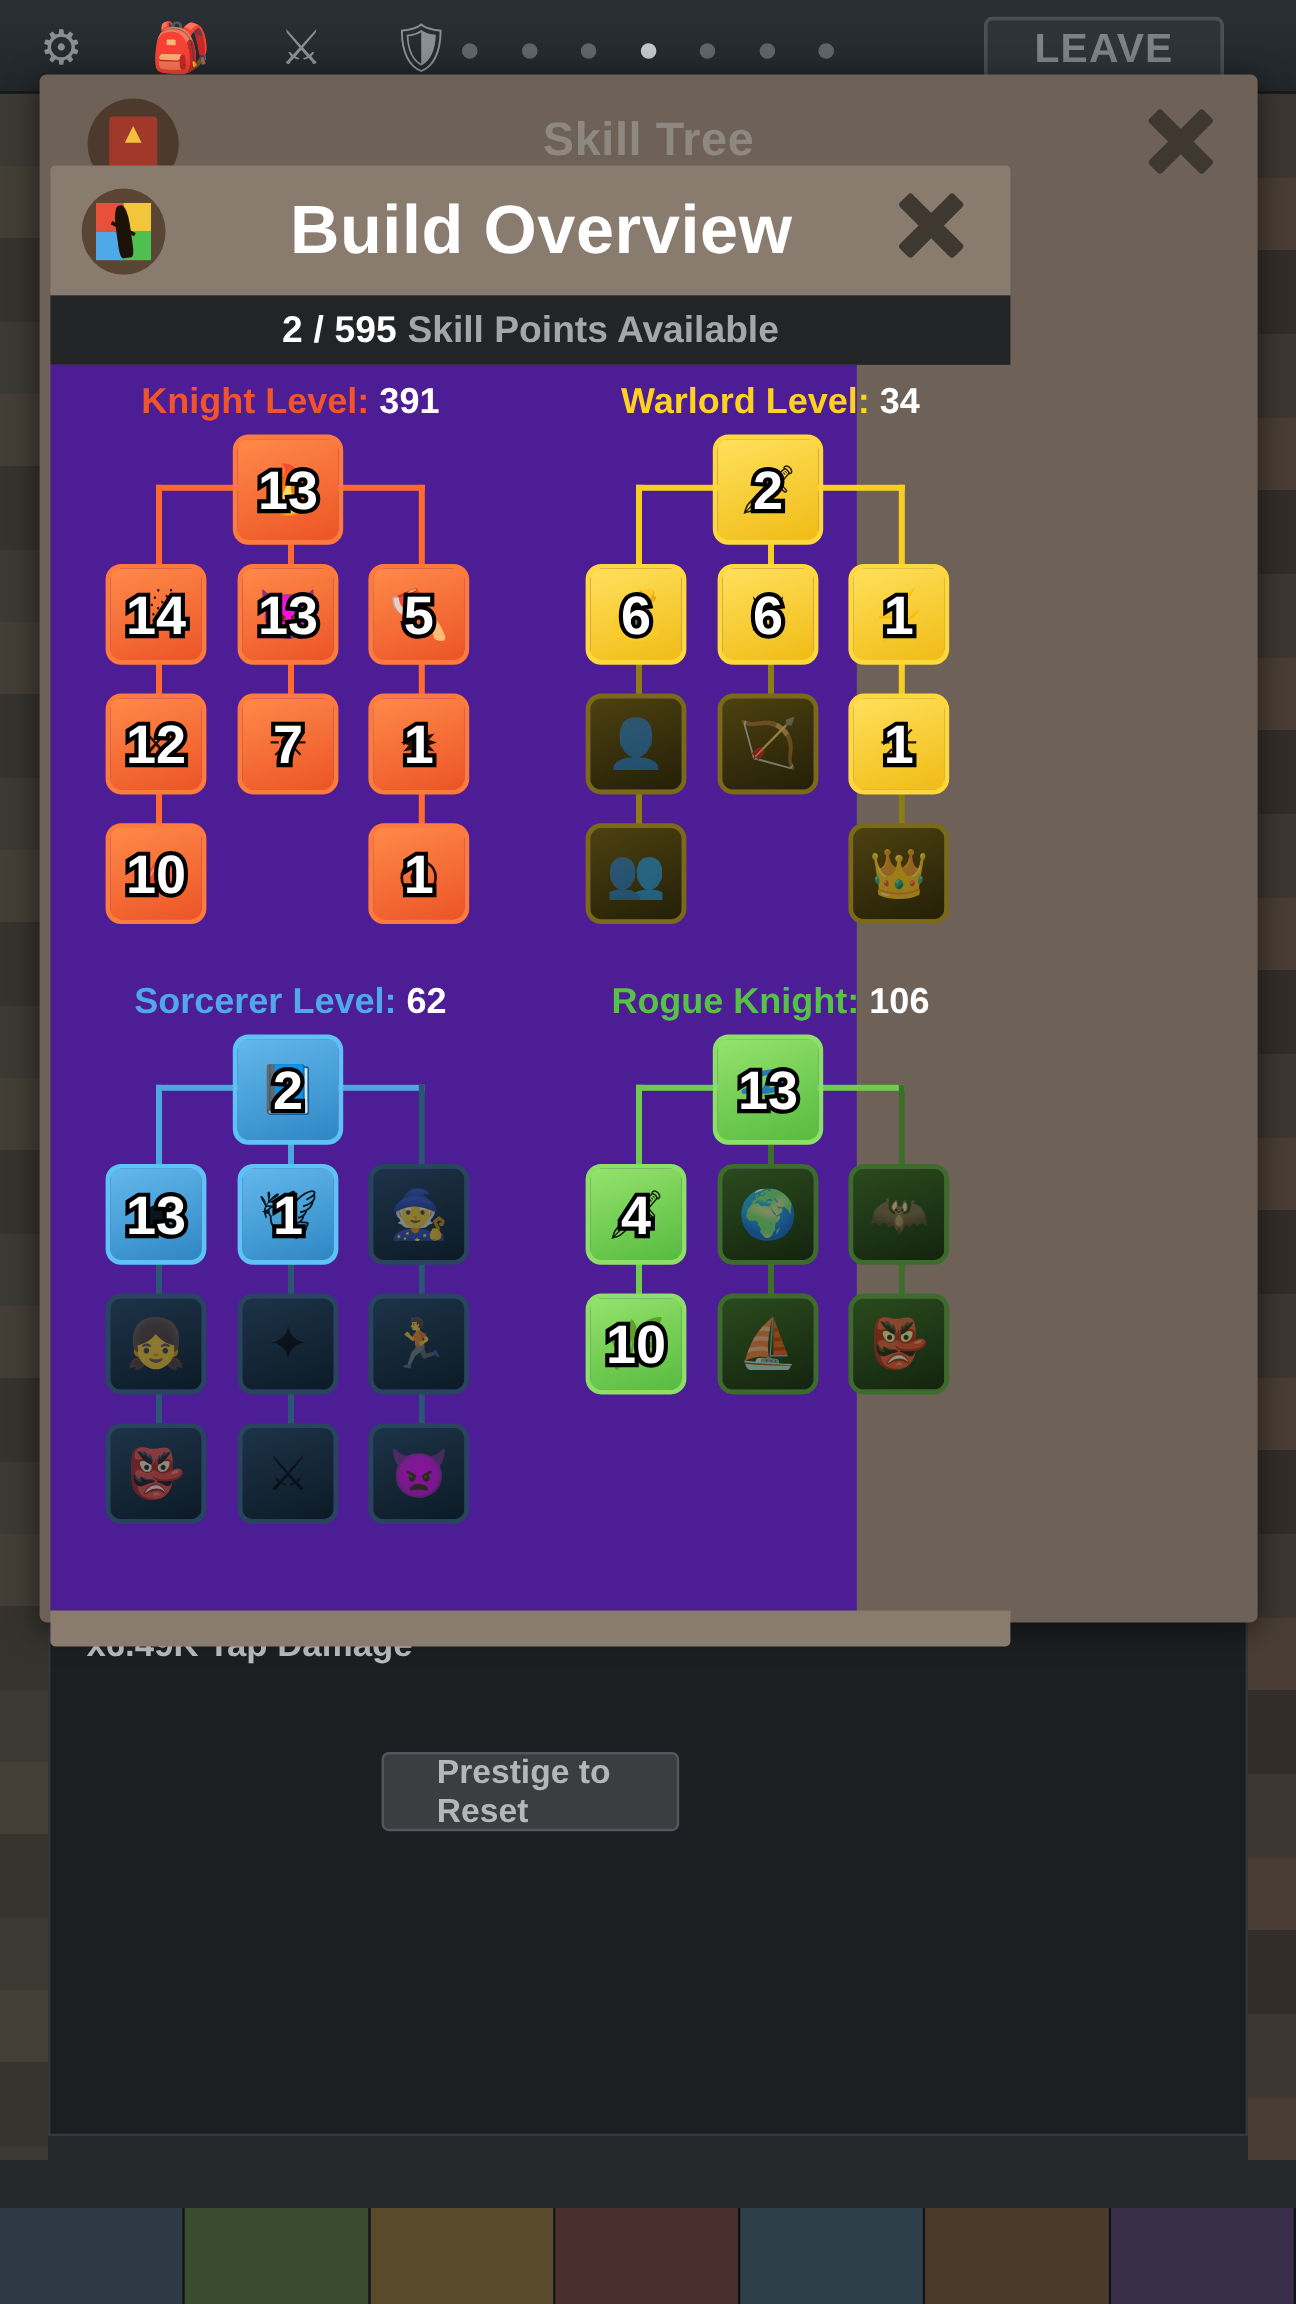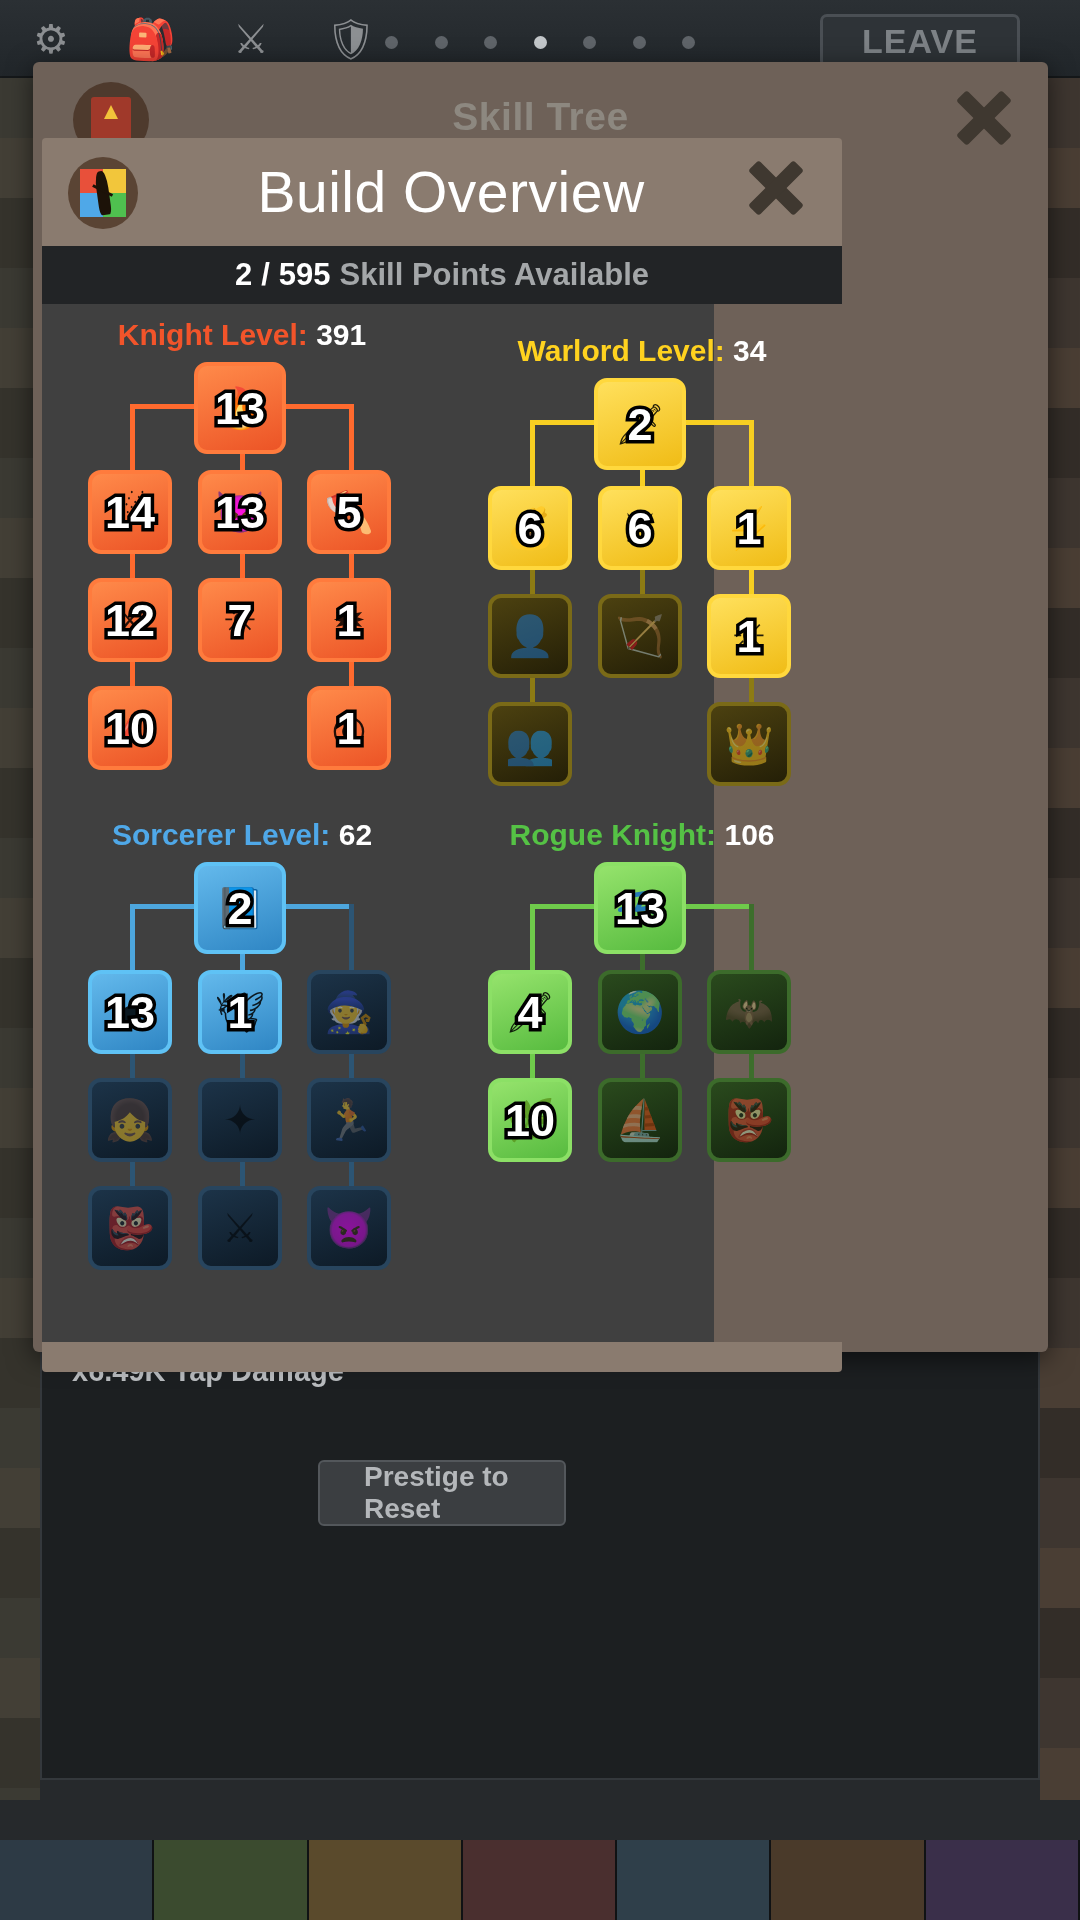--- a/index.html
+++ b/index.html
@@ -129,21 +129,21 @@
   .avatar-hero {
     position: absolute; left: 50%; top: 2px; width: 12px; height: 44px;
     transform: translateX(-50%) rotate(-8deg);
     background: #1c1208; border-radius: 40% 40% 20% 20%;
   }
   .avatar-hero::after {
     content: ""; position: absolute; left: -5px; top: 18px;
     width: 22px; height: 3px; background: #1c1208; transform: rotate(35deg);
   }
   .modal-title {
-    color: #ffffff; font-size: 57px; font-weight: normal; letter-spacing: .5px; margin-left: 18px;
+    color: #ffffff; font-size: 57px; font-weight: bold; letter-spacing: .5px; margin-left: 18px;
   }
   .modal-close {
     position: absolute; right: 30px; top: 20px;
     width: 66px; height: 66px;
   }
   .xmark { position: relative; width: 60px; height: 60px; }
   .xmark i {
     position: absolute; left: 50%; top: 50%; width: 64px; height: 15px;
     background: #3f3830; border-radius: 3px; transform-origin: center;
   }
@@ -152,31 +152,31 @@
 
   .points-bar {
     width: 800px; height: 58px; background: #222426;
     display: flex; align-items: center; justify-content: center;
     gap: 9px;
   }
   .points-nums { color: #ffffff; font-size: 31px; font-weight: bold; }
   .points-label { color: #a4a7a9; font-size: 31px; font-weight: bold; }
 
   .tree-body {
-    width: 672px; height: 1038px; background: #404040;
+    width: 672px; height: 1038px; background: #4c1d95;
     position: relative;
   }
   .modal-footer {
     width: 800px; height: 30px; background: #8a7b6f; border-radius: 0 0 4px 4px;
   }
 
   
   .quad { position: absolute; width: 400px; height: 519px; }
   .quad.q-knight   { left: 0;     top: 0; }
-  .quad.q-warlord  { left: 400px; top: 16px; }
+  .quad.q-warlord  { left: 400px; top: 0; }
   .quad.q-sorcerer { left: 0;     top: 500px; }
   .quad.q-rogue    { left: 400px; top: 500px; }
 
   .class-head {
     position: absolute; left: 0; top: 14px; width: 400px;
     text-align: center; font-size: 30px; font-weight: bold;
     white-space: nowrap;
   }
   .class-head .lvl { color: #ffffff; }
 

